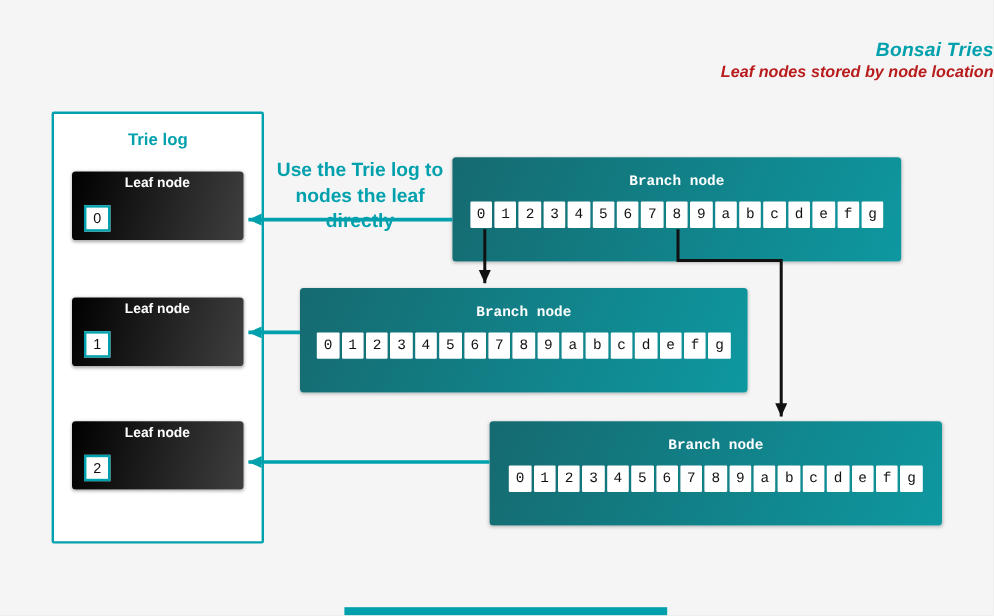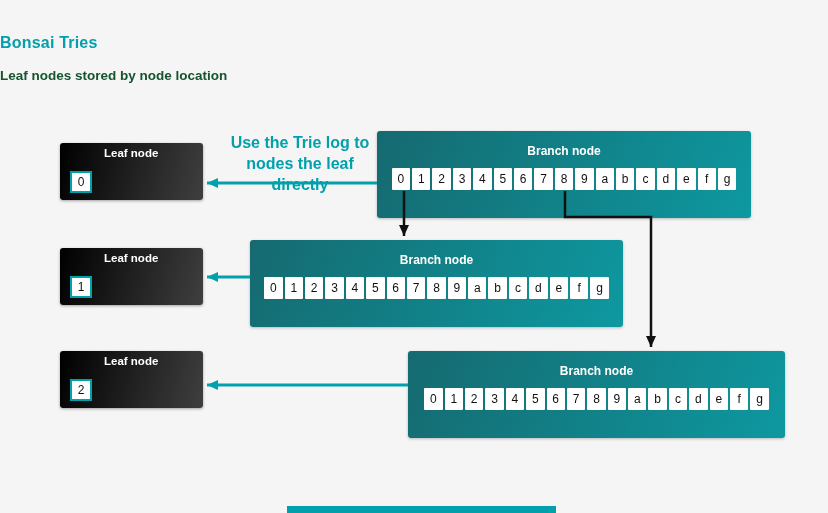--- a/index.html
+++ b/index.html
@@ -2,23 +2,23 @@
 <html><head>
 <meta charset="utf-8">
 <style>
   html,body{margin:0;padding:0;background:#e9e9ea;}
   .canvas{
     position:relative;width:828px;height:513px;margin:0 auto;
     background:#f5f5f6;overflow:hidden;
     font-family:"Liberation Sans", sans-serif;
   }
   
-  .hdr{position:absolute;top:34px;left:0;width:828px;text-align:left;}
+  .hdr{position:absolute;top:34px;left:0;width:828px;text-align:right;font-style:italic;}
   .hdr .title{font-size:16px;font-weight:700;color:#00a1ac;letter-spacing:.2px;}
-  .hdr .subtitle{font-size:13.5px;font-weight:700;color:#14532d;margin-top:16px;}
+  .hdr .subtitle{font-size:13.5px;font-weight:700;color:#b91c1c;margin-top:0;}
   
   .trielog{
     position:absolute;left:43px;top:93px;width:173px;height:356px;
     background:#ffffff;border:2px solid #00a1ac;border-radius:2px;
   }
   .trielog-title{position:absolute;left:0;top:13px;width:100%;text-align:center;
     font-size:14px;font-weight:700;color:#00a1ac;}
   
   .leaf{
     position:absolute;left:60px;width:143px;height:57px;border-radius:3px;
@@ -34,21 +34,21 @@
   }
   .leaf-hash{
     position:absolute;left:43px;top:29px;width:90px;height:21px;background:#ffffff;
     font-size:12px;color:#111;display:flex;align-items:center;justify-content:center;
   }
   
   .branch{
     position:absolute;height:87px;border-radius:3px;
     background:linear-gradient(115deg,#156a70 0%,#0e98a0 100%);
     box-shadow:0 1px 3px rgba(0,0,0,.25);
-    display:flex;flex-direction:column;align-items:center;
+    display:flex;flex-direction:column;align-items:center;font-family:Liberation Mono, monospace;
   }
   .branch-title{margin-top:13px;font-size:12px;font-weight:700;color:#ffffff;}
   .cells{margin-top:10px;display:flex;gap:2px;justify-content:center;}
   .cell{
     width:18.4px;height:22px;background:#ffffff;border-radius:1px;
     font-size:12px;color:#111;display:flex;align-items:center;justify-content:center;
   }
   
   .note{
     position:absolute;left:222px;top:133px;width:156px;text-align:center;
@@ -62,20 +62,23 @@
 </head>
 <body>
 
 <div class="canvas">
 
   <div class="hdr">
     <div class="title">Bonsai Tries</div>
     <div class="subtitle">Leaf nodes stored by node location</div>
   </div>
 
+  <div class="trielog">
+    <div class="trielog-title">Trie log</div>
+  </div>
 
   <div class="leaf" style="top:143px">
     <div class="leaf-title">Leaf node</div>
     <div class="leaf-idx">0</div>
   </div>
   <div class="leaf" style="top:248px">
     <div class="leaf-title">Leaf node</div>
     <div class="leaf-idx">1</div>
   </div>
   <div class="leaf" style="top:351px">

